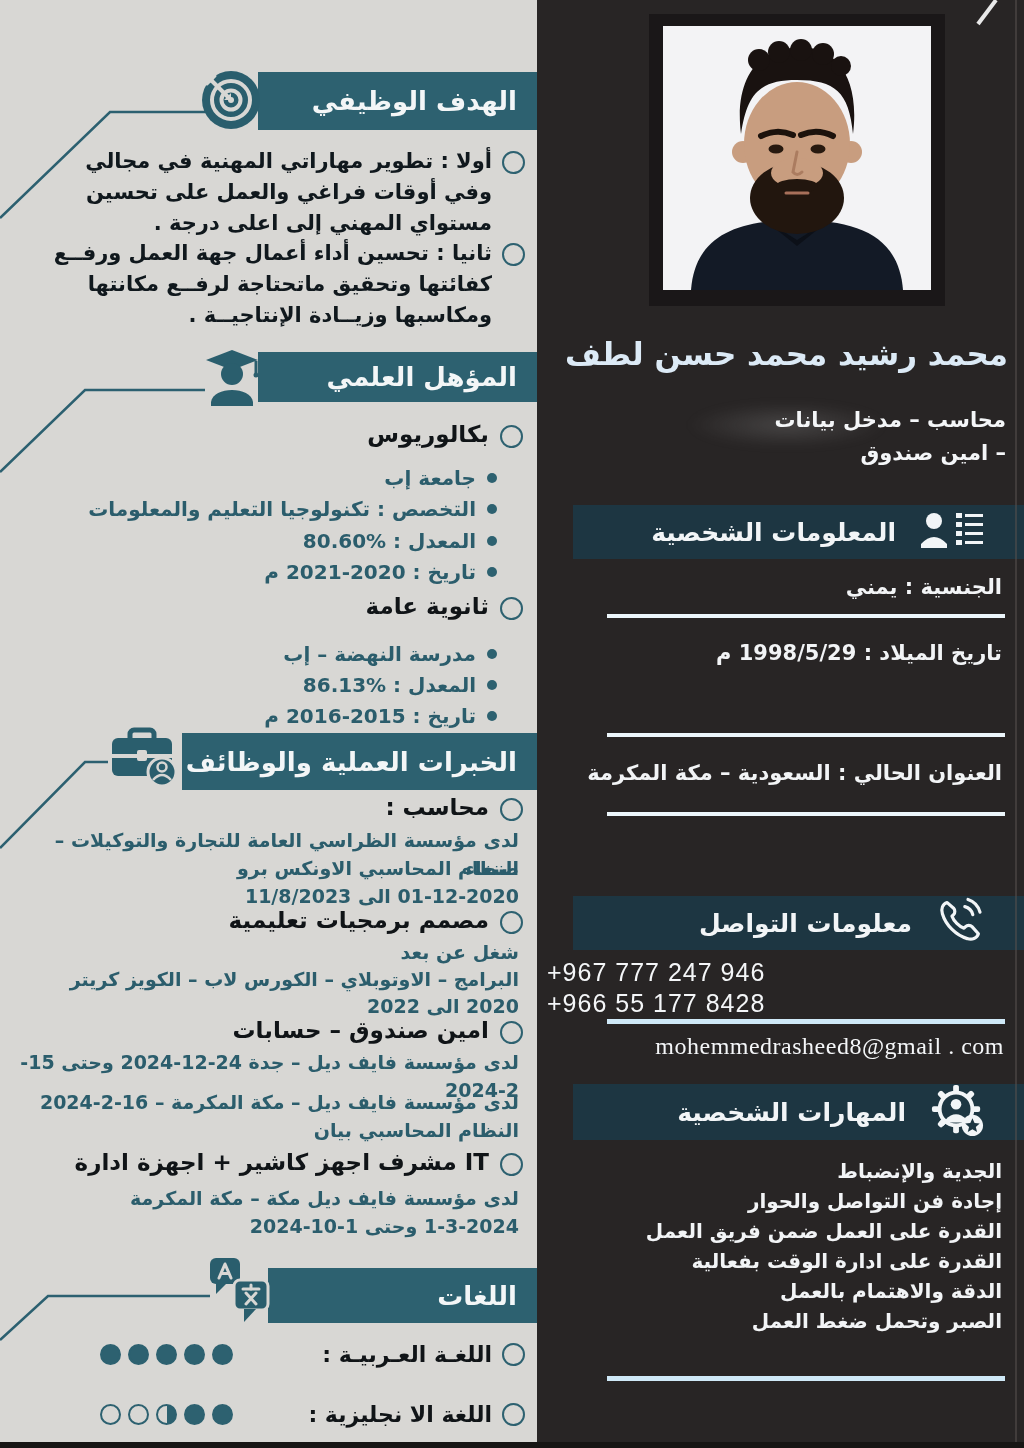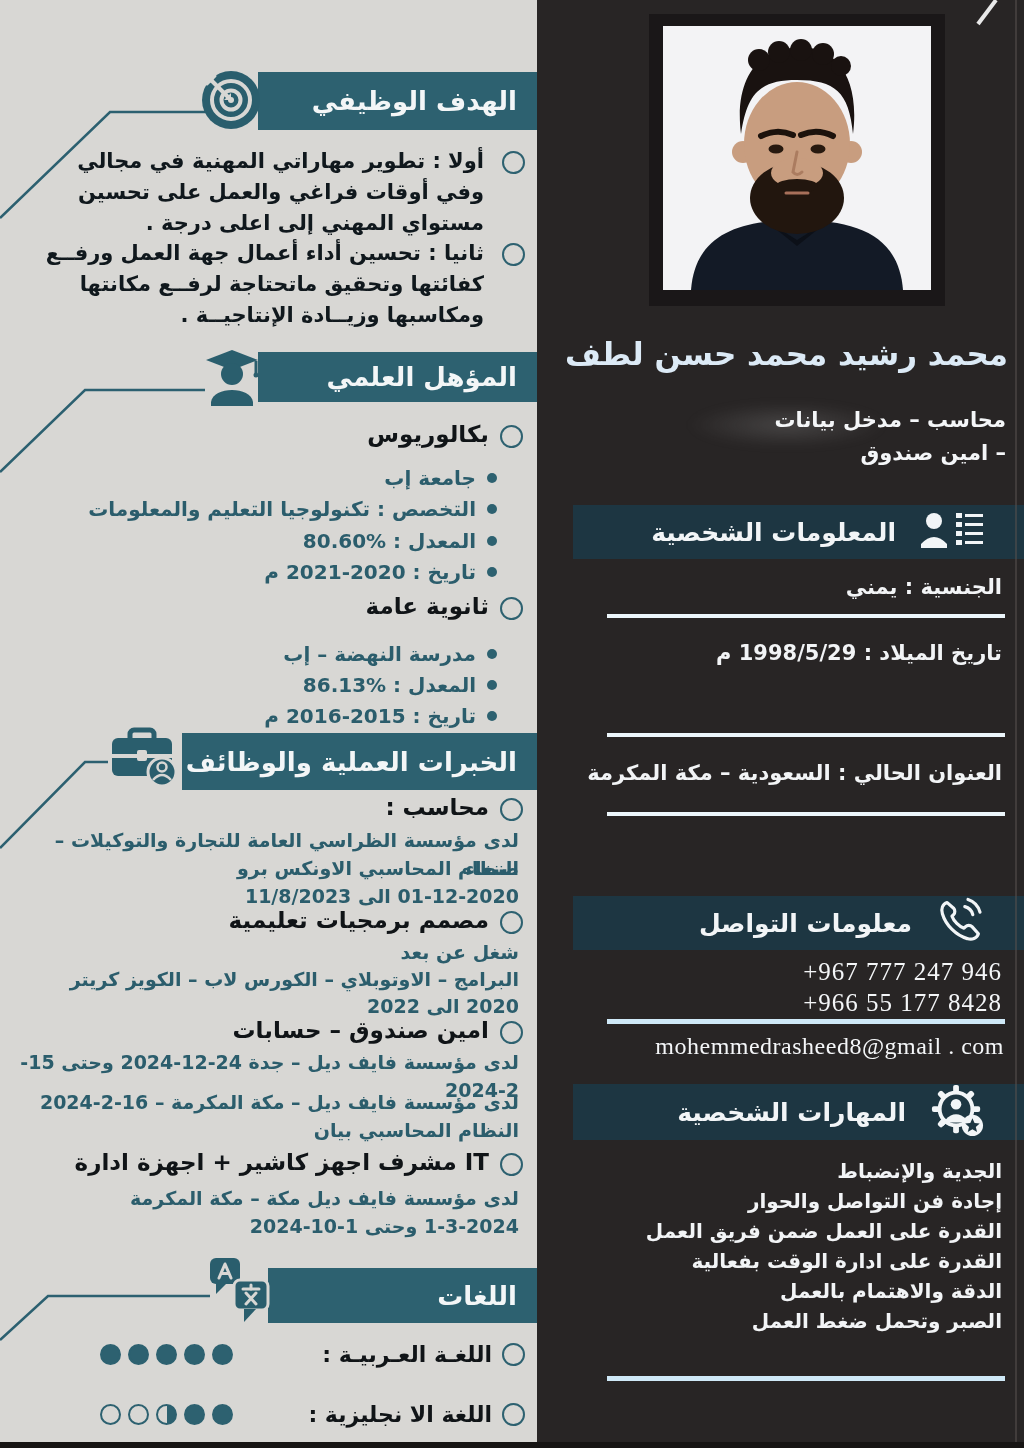--- a/index.html
+++ b/index.html
@@ -4,21 +4,21 @@
 <style>
   html,body{margin:0;padding:0;background:#8a8a8a;}
   .page{position:relative;width:1024px;height:1448px;overflow:hidden;
         font-family:"DejaVu Sans",sans-serif;background:#d8d7d4;}
   
   .col-left{position:absolute;top:0;right:487px;width:537px;height:1448px;background:#d8d7d4;}
   .deco{position:absolute;top:0;left:0;pointer-events:none;}
   .lbar{position:absolute;right:0;background:#2d6170;color:#f3f6f7;display:flex;align-items:center;
         justify-content:flex-start;padding-inline-start:20px;font-weight:800;font-size:26px;box-sizing:border-box;}
   .licon{position:absolute;}
-  .obj{position:absolute;right:12px;display:flex;gap:18px;align-items:flex-start;width:486px;}
+  .obj{position:absolute;right:12px;display:flex;gap:10px;align-items:flex-start;width:486px;}
   .obj .otxt{font-size:21px;font-weight:700;color:#10181d;line-height:31px;text-align:right;}
   .ring{flex:none;width:19px;height:19px;border:2.5px solid #2d6170;border-radius:50%;margin-top:5px;background:transparent;}
   .deg{position:absolute;right:14px;display:flex;gap:11px;align-items:center;}
   .deg .dtxt{font-size:23px;font-weight:800;color:#101417;}
   .sub{position:absolute;right:40px;display:flex;gap:11px;align-items:flex-start;}
   .dot{flex:none;width:10px;height:10px;border-radius:50%;background:#2d6170;margin-top:9px;}
   .sub .stxt{font-size:20px;font-weight:700;color:#2b5d6c;line-height:29px;}
   .role{position:absolute;right:14px;display:flex;gap:11px;align-items:center;}
   .role .rtxt{font-size:23px;font-weight:800;color:#101417;}
   .xsub{position:absolute;right:18px;font-size:19px;font-weight:700;color:#2b5d6c;line-height:28px;text-align:right;}
@@ -36,22 +36,22 @@
   .name{position:absolute;right:16px;left:8px;top:336px;text-align:right;font-size:31px;font-weight:800;color:#dceaf6;}
   .rolesub{position:absolute;right:18px;text-align:right;font-size:21px;font-weight:700;color:#f4f6f8;}
   .smudge{position:absolute;left:150px;top:402px;width:200px;height:46px;border-radius:24px;
           background:radial-gradient(ellipse at center,rgba(140,140,140,.30),rgba(140,140,140,0) 70%);filter:blur(4px);}
   .rbar{position:absolute;left:36px;right:0;height:54px;background:#1d3642;display:flex;align-items:center;
         justify-content:flex-start;padding-inline-start:40px;gap:24px;box-sizing:border-box;}
   .rbar .btxt{font-size:25px;font-weight:700;color:#f2f5f7;}
   .rrow{position:absolute;right:22px;left:10px;text-align:right;color:#f2f4f6;font-weight:700;font-size:21px;}
   .rdiv{position:absolute;left:70px;width:398px;height:4px;background:#ecf6fb;}
   .rdiv.blue{background:#cfe9f7;height:5px;}
-  .phone{position:absolute;right:22px;left:10px;direction:ltr;text-align:right;color:#f4f6f8;
-         font-family:Liberation Serif, serif;font-size:25px;letter-spacing:1px;}
+  .phone{position:absolute;right:22px;left:10px;direction:ltr;color:#f4f6f8;
+         font-family:Liberation Sans, sans-serif;font-size:25px;letter-spacing:1px;}
   .email{position:absolute;right:20px;left:10px;direction:ltr;text-align:right;color:#f4f6f8;
          font-family:"Liberation Serif","DejaVu Serif",serif;font-size:24px;letter-spacing:.5px;}
   .skills-list{position:absolute;right:22px;left:10px;top:1156px;text-align:right;}
   .skills-list div{font-size:20px;font-weight:700;color:#f2f4f6;line-height:30px;}
   .edge{position:absolute;left:478px;top:0;width:2px;height:100%;background:#56514f;opacity:.55;}
   .bottom-strip{position:absolute;left:0;top:1442px;width:1024px;height:6px;background:#171514;}
 </style>
 </head>
 <body>
 

